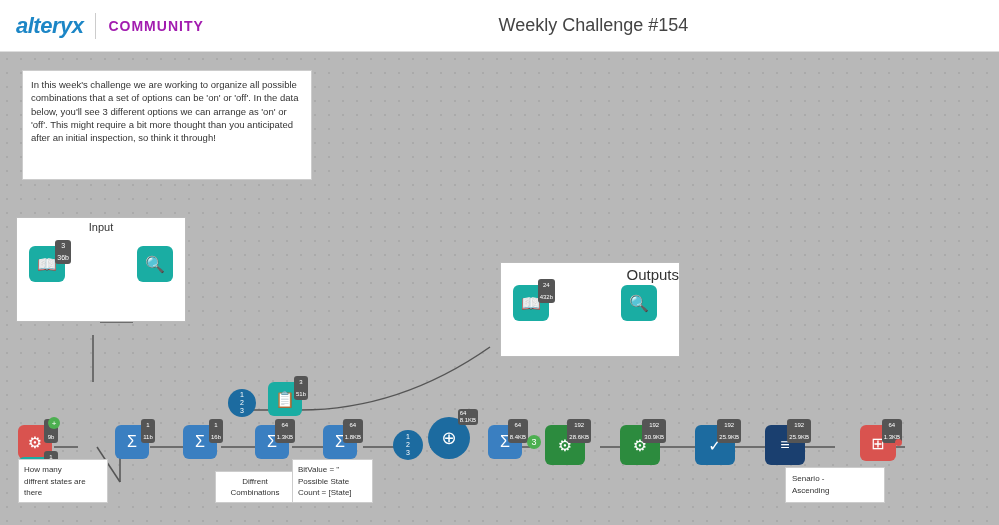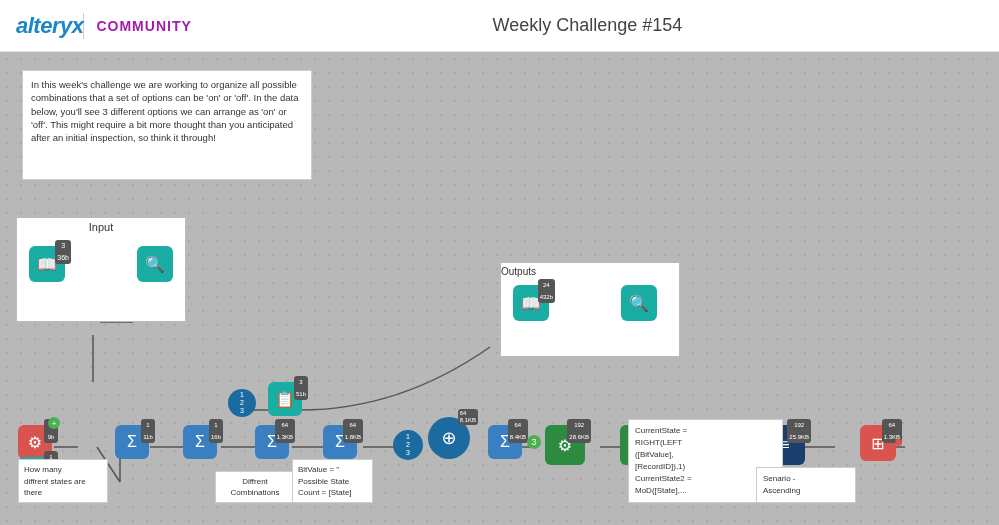--- a/index.html
+++ b/index.html
@@ -24,20 +24,21 @@
       display: flex;
       align-items: center;
       gap: 0;
     }
     #alteryx-logo {
       font-size: 22px;
       font-weight: bold;
       color: #1c86c6;
       letter-spacing: -0.5px;
       font-style: italic;
+      padding-right: 12px;
       border-right: 1px solid #ccc;
     }
     #community-label {
       font-size: 14px;
       font-weight: bold;
       color: #a21caf;
       padding-left: 12px;
       letter-spacing: 1px;
     }
     #page-title {
@@ -95,24 +96,25 @@
     #outputs-box {
       position: absolute;
       top: 210px;
       left: 500px;
       width: 180px;
       height: 95px;
       background: #fff;
       border: 1px solid #bbb;
     }
     #outputs-box-label {
-      font-size: 10px;
-      color: #333;
-      text-align: left;
+      font-size: 15px;
+      color: #333;
+      text-align: right;
       padding: 3px 0 0 0;
+      margin-left: 20px;
     }
     .tool-icon {
       width: 36px;
       height: 36px;
       border-radius: 6px;
       display: flex;
       align-items: center;
       justify-content: center;
       font-size: 16px;
       color: #fff;
@@ -167,21 +169,21 @@
       border: 1px solid #ccc;
       padding: 5px 6px;
       font-size: 8px;
       color: #333;
       line-height: 1.5;
     }
 
     #scenario-popup {
       position: absolute;
       bottom: 22px;
-      left: 756px;
+      left: 785px;
       width: 100px;
       background: #fff;
       border: 1px solid #ccc;
       padding: 5px 6px;
       font-size: 8px;
       color: #333;
       line-height: 1.5;
     }
 
     #states-popup {
@@ -411,28 +413,20 @@
 
   <div style="position:absolute; top:373px; left:860px; display:flex; flex-direction:column; align-items:center;">
     <div class="tool-icon" style="background:#d9534f;width:36px;height:36px;">
       ⊞
       <div class="tool-badge" style="font-size:6px;">64<br>1.3KB</div>
     </div>
 
     <div style="position:absolute;top:14px;right:-6px;width:7px;height:7px;border-radius:50%;background:#d9534f;"></div>
   </div>
 
-  <div id="formula-popup">
-    <span style="white-space:pre-wrap;">CurrentState =
-RIGHT(LEFT
-([BitValue],
-[RecordID]),1)
-CurrentState2 =
-MoD([State],...</span>
-  </div>
 
   <div id="scenario-popup">
     <span style="white-space:pre-wrap;">Senario -
 Ascending</span>
   </div>
 
   <div id="diffrent-popup">
     <span style="white-space:pre-wrap;">Diffrent
 Combinations</span>
   </div>

